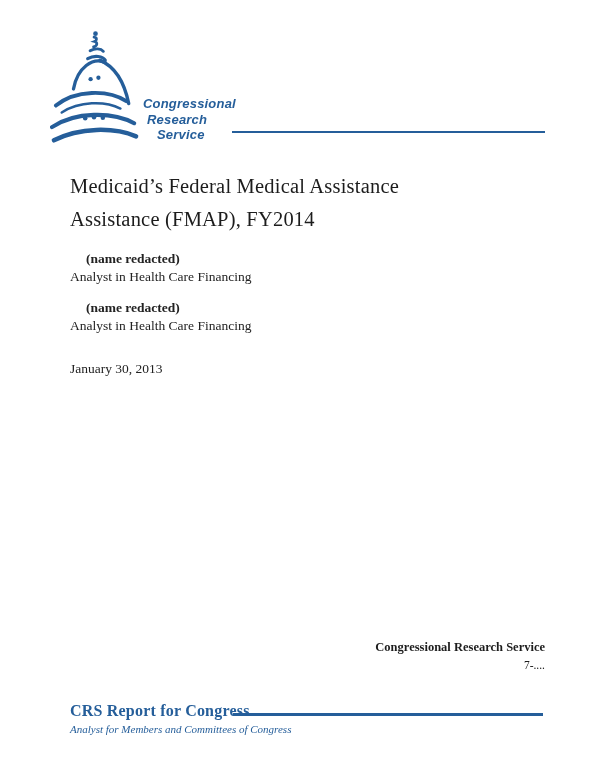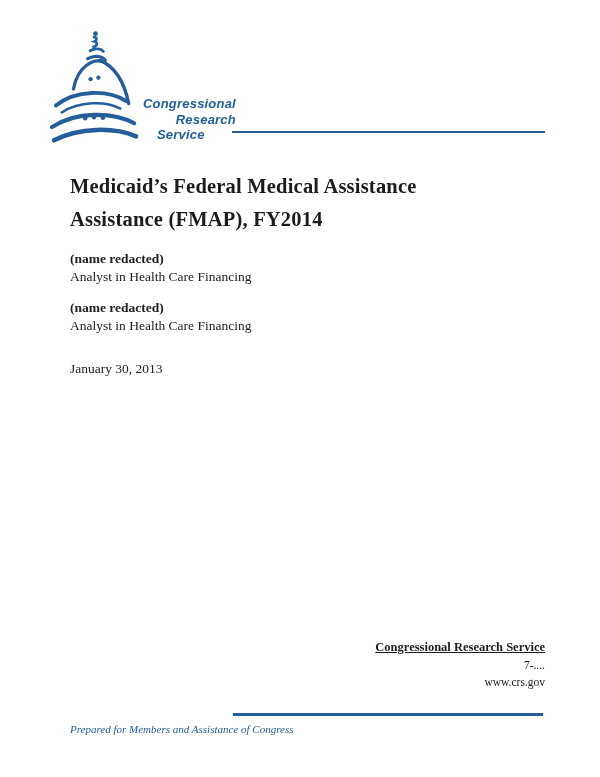--- a/index.html
+++ b/index.html
@@ -31,71 +31,70 @@
     top: 96px;
     font-family: "Liberation Sans", sans-serif;
     font-weight: bold;
     font-style: italic;
     font-size: 13px;
     line-height: 15.5px;
     color: #255e9a;
     letter-spacing: 0.2px;
     white-space: nowrap;
   }
-  .logo-line-2 { margin-left: 4px; text-align: right; }
+  .logo-line-2 { margin-left: 4px; }
   .logo-line-3 { margin-left: 14px; }
   .masthead-rule {
     position: absolute;
     left: 232px;
     top: 131px;
     width: 313px;
     height: 2px;
     background: #255e9a;
   }
 
   
   .report-title {
     position: absolute;
     left: 70px;
     top: 170px;
     width: 470px;
     font-size: 20.5px;
-    font-weight: bold;
+    font-weight: normal;
     line-height: 33px;
     color: #1c1c1c;
     letter-spacing: 0.2px;
   }
 
   
   .authors {
     position: absolute;
     left: 70px;
     top: 250px;
     font-size: 13.5px;
     line-height: 18px;
     color: #222222;
   }
   .author-block { margin-bottom: 13px; }
-  .author-name { font-weight: bold; }
+  .author-name { font-weight: bold; margin-left: 16px; }
   .report-date { margin-top: 25px; }
 
   
   .footer-right {
     position: absolute;
     right: 55px;
     top: 639px;
     text-align: right;
     font-size: 11.5px;
     line-height: 17.5px;
     color: #1d1d1d;
   }
   .footer-right .org-name {
     font-weight: bold;
     font-size: 12.5px;
-    text-decoration: underline;
   }
 
   
   .footer-banner {
     position: absolute;
     left: 70px;
     top: 702px;
     font-size: 16px;
     font-weight: bold;
     color: #255e9a;
@@ -172,19 +171,19 @@
     <div class="author-block">
       <div class="author-name">(name redacted)</div>
       <div class="author-role">Analyst in Health Care Financing</div>
     </div>
     <div class="report-date">January 30, 2013</div>
   </div>
 
   <div class="footer-right">
     <div class="org-name">Congressional Research Service</div>
     <div>7-....</div>
-    <div>www.crs.gov</div>
   </div>
 
+  <div class="footer-banner">CRS Report for Congress</div>
   <div class="footer-rule"></div>
-  <div class="footer-tagline">Prepared for Members and Assistance of Congress</div>
+  <div class="footer-tagline">Analyst for Members and Committees of Congress</div>
 
 </div>
 
 </body></html>

